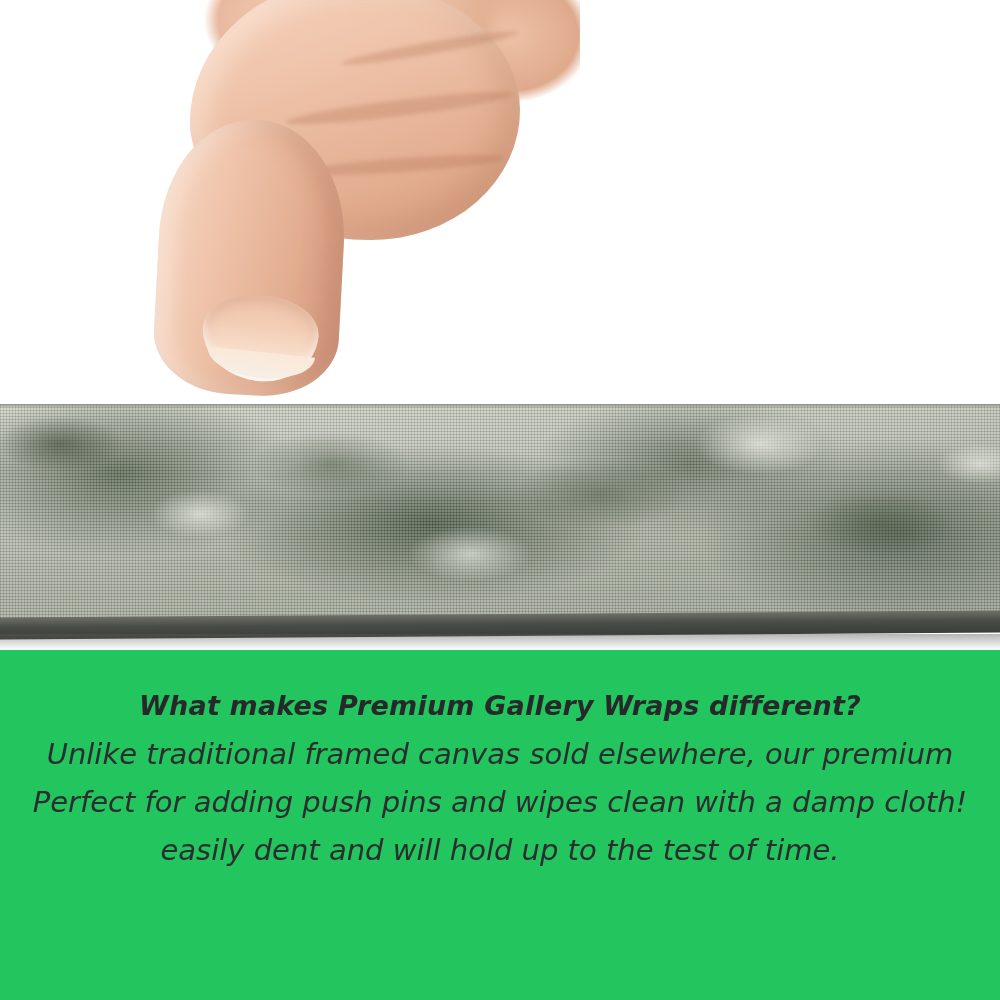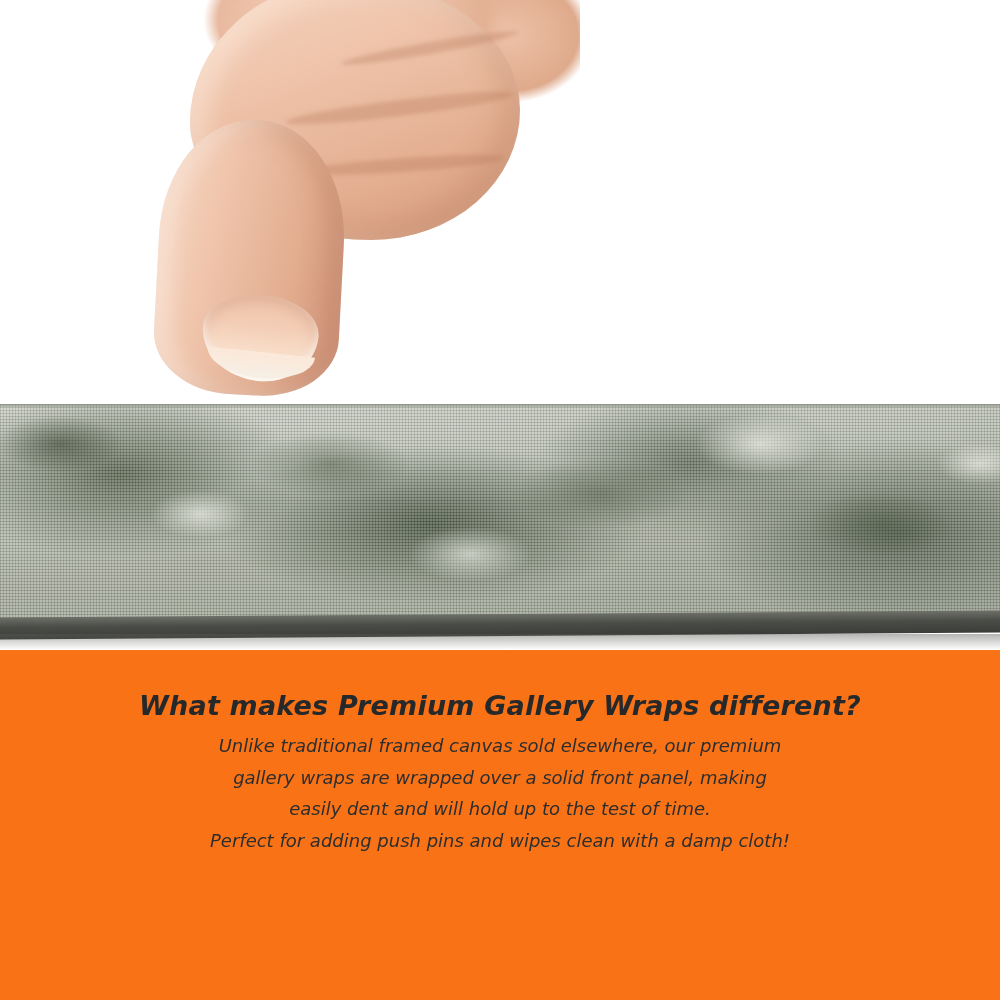--- a/index.html
+++ b/index.html
@@ -10,21 +10,21 @@
   body {
     width: 1000px;
     height: 1000px;
     font-family: "DejaVu Sans", sans-serif;
     overflow: hidden;
   }
   .page {
     position: relative;
     width: 1000px;
     height: 1000px;
-    background: #f97316;
+    background: #22c55e;
   }
 
   
   .photo {
     position: absolute;
     left: 0;
     top: 0;
     width: 1000px;
     height: 650px;
     background: #ffffff;
@@ -187,21 +187,21 @@
     font-style: italic;
   }
   .caption-heading {
     font-size: 27px;
     font-weight: 600;
     letter-spacing: 0.2px;
     margin-bottom: 12px;
   }
   .caption-body p {
     margin: 0 0 5px 0;
-    font-size: 18px;
+    font-size: 29px;
     line-height: 1.48;
     font-weight: 400;
     color: #2b2d2f;
   }
 </style>
 </head>
 <body>
 
 <div class="page">
 
@@ -225,19 +225,18 @@
       <div class="specks"></div>
     </div>
     <div class="side-shadow"></div>
     <div class="under-shadow"></div>
   </div>
 
   <div class="caption">
     <div class="caption-heading">What makes Premium Gallery Wraps different?</div>
     <div class="caption-body">
       <p>Unlike traditional framed canvas sold elsewhere, our premium</p>
-      <p>gallery wraps are wrapped over a solid front panel, making</p>
+      <p>Perfect for adding push pins and wipes clean with a damp cloth!</p>
       <p>easily dent and will hold up to the test of time.</p>
-      <p>Perfect for adding push pins and wipes clean with a damp cloth!</p>
     </div>
   </div>
 
 </div>
 
 </body></html>

